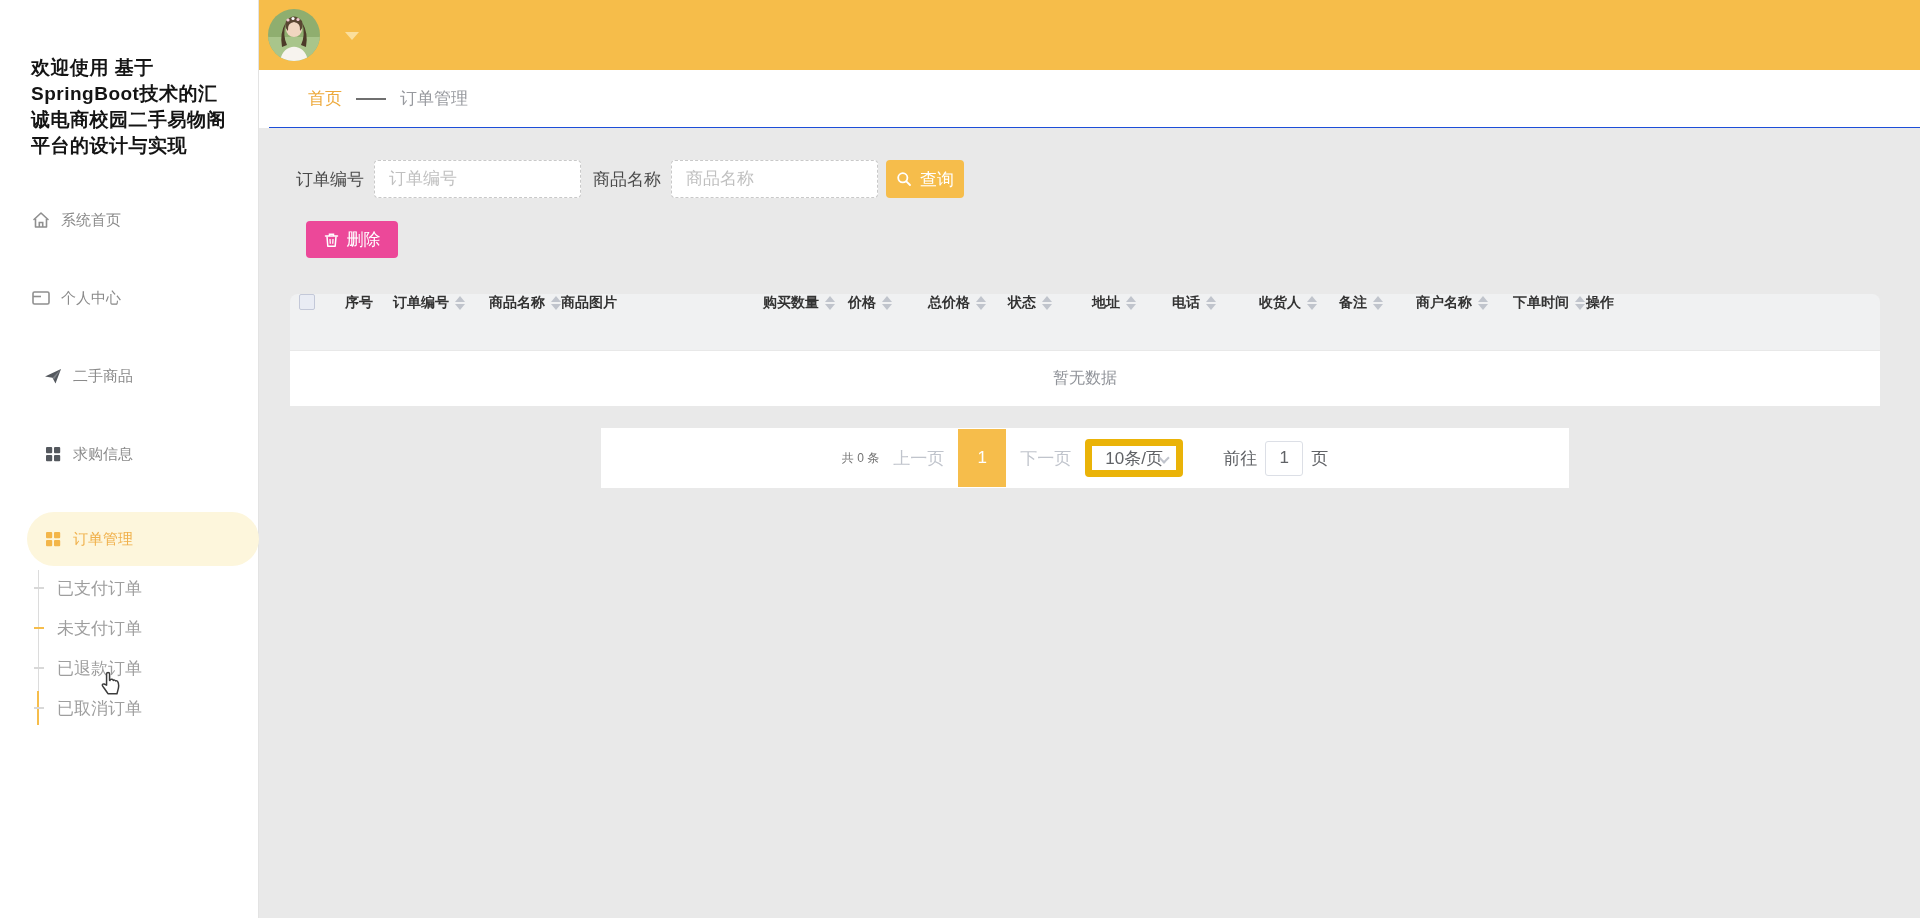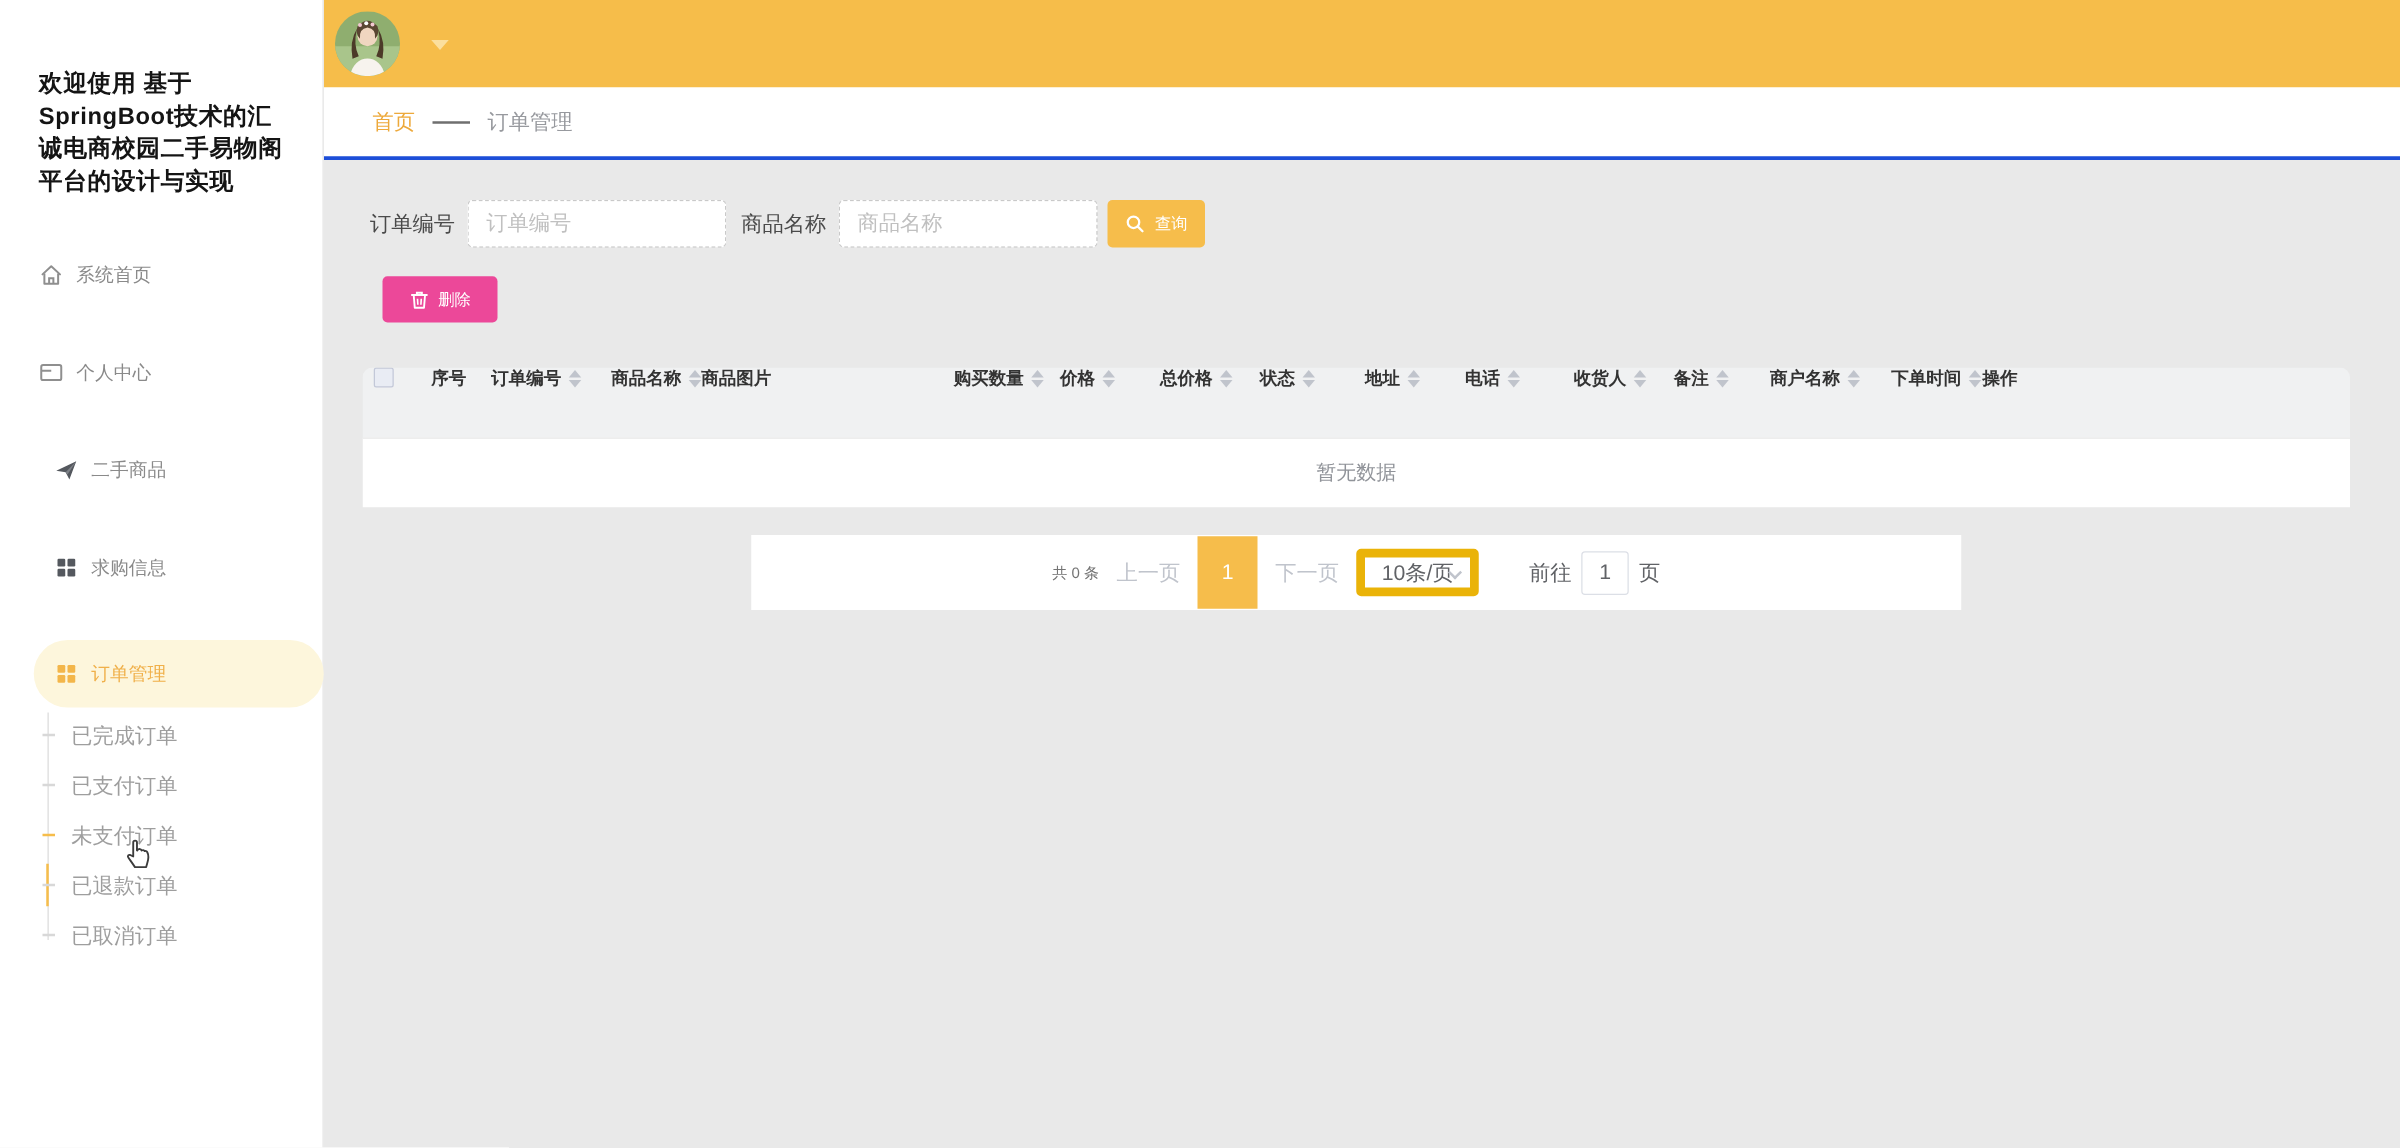--- a/index.html
+++ b/index.html
@@ -29,38 +29,38 @@
 
   
   .topbar { position:absolute; left:259px; top:0; right:0; height:70px; background:#f6bd4a; }
   .avatar { position:absolute; left:9px; top:9px; width:52px; height:52px; border-radius:50%;
     overflow:hidden; cursor:pointer; }
   .caret-down-top { position:absolute; left:86px; top:32px; width:0; height:0;
     border-left:7px solid transparent; border-right:7px solid transparent;
     border-top:8px solid #fbdf9d; cursor:pointer; }
 
   
-  .crumbbar { position:absolute; left:259px; top:70px; right:0; height:58px; background:#fff;
-    border-bottom:3px solid #1d4ed8; display:flex; align-items:center; padding-left:39px; }
+  .crumbbar { position:absolute; left:269px; top:70px; right:0; height:58px; background:#fff;
+    border-bottom:1px solid #1d4ed8; display:flex; align-items:center; padding-left:39px; }
   .crumb-home { color:#eda93b; font-size:17px; cursor:pointer; }
   .crumb-sep { display:inline-block; width:30px; height:2px; background:#6f6f6f; margin:0 14px; }
   .crumb-cur { color:#97999e; font-size:17px; }
 
   
   .content { position:absolute; left:259px; top:128px; right:0; bottom:0;
     background:#e9e9e9; padding:0 40px 0 31px; }
   .filter-row { display:flex; align-items:center; margin-top:32px; margin-left:6px; }
   .f-label { font-size:17px; color:#4a4a4a; white-space:nowrap; }
   .f-input { width:207px; height:38px; margin-left:10px; border:1px dashed #c9c9c9;
     border-radius:4px; background:#fff; padding:0 14px; font-size:17px; color:#333;
     outline:none; font-family:inherit; }
   .f-input::placeholder { color:#c0c0c0; }
   .f-label.second { margin-left:12px; }
   .btn { display:inline-flex; align-items:center; justify-content:center; gap:8px;
-    border:none; border-radius:4px; color:#fff; font-size:13px; cursor:pointer;
+    border:none; border-radius:4px; color:#fff; font-size:17px; cursor:pointer;
     font-family:Liberation Sans, sans-serif; }
   .btn-search { width:78px; height:38px; background:#f6bd4b; margin-left:8px; }
   .btn-delete { width:92px; height:37px; background:#ec4899; margin-top:23px; margin-left:16px; }
 
   
   .table { margin-top:36px; width:1590px; border-radius:8px 8px 0 0; overflow:hidden; }
   .thead { display:flex; align-items:flex-start; height:56px; background:#f0f1f2;
     font-size:14px; font-weight:700; color:#333; }
   .th { display:flex; align-items:center; white-space:nowrap; }
   .col0{width:55px; padding-left:9px;} .col1{width:48px;} .col2{width:96px;}
@@ -146,23 +146,20 @@
         <rect x="3" y="11" width="6.2" height="6.2" rx="1" fill="#f3b64a"></rect>
         <rect x="11" y="11" width="6.2" height="6.2" rx="1" fill="#f3b64a"></rect>
       </svg>
       <span>订单管理</span>
     </div>
 
     <div class="submenu">
       <div class="tree-line"></div>
       <div class="tree-line-active"></div>
       <div class="sub-item">
-        <span>已完成订单</span>
-      </div>
-      <div class="sub-item">
         <span>已支付订单</span>
       </div>
       <div class="sub-item current">
         <span>未支付订单</span>
       </div>
       <div class="sub-item">
         <span>已退款订单</span>
       </div>
       <div class="sub-item">
         <span>已取消订单</span>

